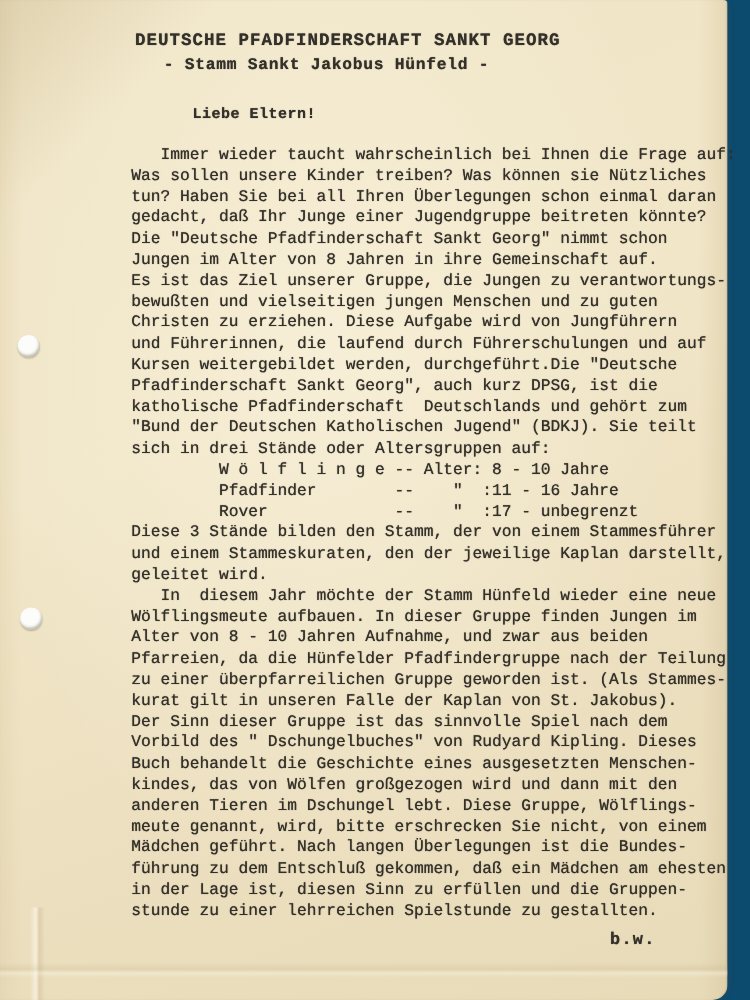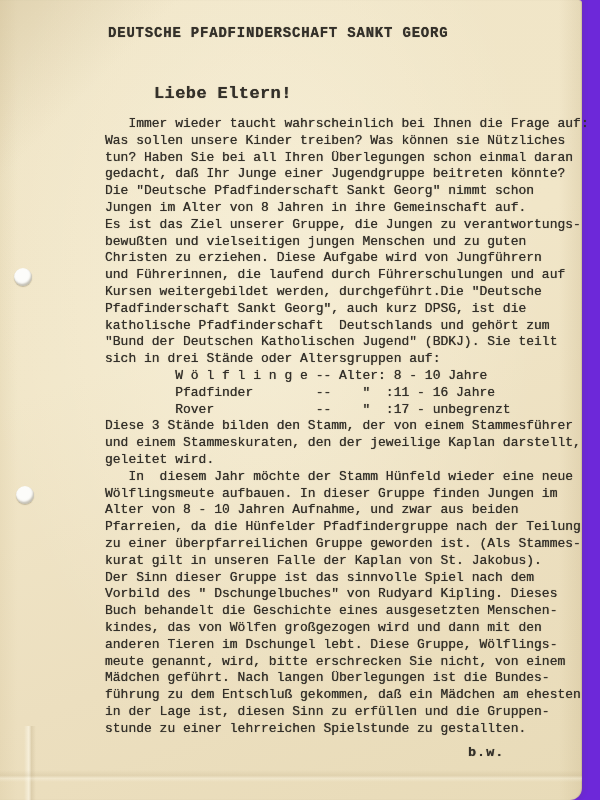--- a/index.html
+++ b/index.html
@@ -3,21 +3,21 @@
 <meta charset="utf-8">
 <title>Scan – Elternbrief DPSG Stamm Hünfeld</title>
 <style>
   html,body{margin:0;padding:0;}
   body{
     width:600px;height:800px;
     background:#fbfbf8;
     font-family:"Liberation Mono","DejaVu Sans Mono",monospace;
     overflow:hidden;
   }
-  .scan{position:relative;width:600px;height:800px;background:#6d28d9;}
+  .scan{position:relative;width:600px;height:800px;background:#0c4a6e;}
   
   .paper{
     position:absolute;left:0;top:0;width:582px;height:800px;
     background:
       radial-gradient(ellipse at 45% 35%, rgba(255,252,238,0.38), transparent 62%),
       linear-gradient(135deg, rgba(188,168,124,0.30) 0%, transparent 13%),
       linear-gradient(to right, rgba(210,192,150,0.22) 0%, transparent 3%, transparent 96%, rgba(200,182,140,0.30) 100%),
       linear-gradient(160deg, #f0e5c7 0%, #f1e6c8 40%, #ecdfbf 72%, #e8dbb8 100%);
     box-shadow: 2px 0 4px rgba(90,80,55,0.14), inset -1px 0 1px rgba(160,140,100,0.30);
     border-radius:0 3px 12px 0;
@@ -45,43 +45,44 @@
   .title{
     position:absolute;left:108px;top:25px;
     font-size:14px;font-weight:bold;letter-spacing:0.8px;
   }
   .subtitle{
     position:absolute;left:131px;top:44px;
     font-size:13px;font-weight:bold;letter-spacing:0.6px;
   }
   .salutation{
     position:absolute;left:154px;top:84px;
-    font-size:17px;font-weight:bold;letter-spacing:0.4px;
+    font-size:12px;font-weight:bold;letter-spacing:0.4px;
   }
   .body{
     position:absolute;left:68px;top:116px;width:500px;
     font-size:13px;line-height:16.8px;letter-spacing:0px;margin-left:37px;
   }
   .body .line{height:16.8px;white-space:pre;}
   .closing{
-    position:absolute;left:468px;top:745px;
+    position:absolute;left:488px;top:745px;
     font-size:13.5px;font-weight:bold;letter-spacing:1px;
   }
 </style>
 </head>
 <body>
 
 <div class="scan">
   <div class="paper">
 
     <div class="hole hole-1"></div>
     <div class="hole hole-2"></div>
     <div class="crease-v"></div>
     <div class="crease-h"></div>
 
     <div class="title tw">DEUTSCHE PFADFINDERSCHAFT SANKT GEORG</div>
+    <div class="subtitle tw">- Stamm Sankt Jakobus Hünfeld -</div>
     <div class="salutation tw">Liebe Eltern!</div>
 
     <div class="body tw"><div class="line">   Immer wieder taucht wahrscheinlich bei Ihnen die Frage auf:</div><div class="line">Was sollen unsere Kinder treiben? Was können sie Nützliches</div><div class="line">tun? Haben Sie bei all Ihren Überlegungen schon einmal daran</div><div class="line">gedacht, daß Ihr Junge einer Jugendgruppe beitreten könnte?</div><div class="line">Die "Deutsche Pfadfinderschaft Sankt Georg" nimmt schon</div><div class="line">Jungen im Alter von 8 Jahren in ihre Gemeinschaft auf.</div><div class="line">Es ist das Ziel unserer Gruppe, die Jungen zu verantwortungs-</div><div class="line">bewußten und vielseitigen jungen Menschen und zu guten</div><div class="line">Christen zu erziehen. Diese Aufgabe wird von Jungführern</div><div class="line">und Führerinnen, die laufend durch Führerschulungen und auf</div><div class="line">Kursen weitergebildet werden, durchgeführt.Die "Deutsche</div><div class="line">Pfadfinderschaft Sankt Georg", auch kurz DPSG, ist die</div><div class="line">katholische Pfadfinderschaft  Deutschlands und gehört zum</div><div class="line">"Bund der Deutschen Katholischen Jugend" (BDKJ). Sie teilt</div><div class="line">sich in drei Stände oder Altersgruppen auf:</div><div class="line">         W ö l f l i n g e -- Alter: 8 - 10 Jahre</div><div class="line">         Pfadfinder        --    "  :11 - 16 Jahre</div><div class="line">         Rover             --    "  :17 - unbegrenzt</div><div class="line">Diese 3 Stände bilden den Stamm, der von einem Stammesführer</div><div class="line">und einem Stammeskuraten, den der jeweilige Kaplan darstellt,</div><div class="line">geleitet wird.</div><div class="line">   In  diesem Jahr möchte der Stamm Hünfeld wieder eine neue</div><div class="line">Wölflingsmeute aufbauen. In dieser Gruppe finden Jungen im</div><div class="line">Alter von 8 - 10 Jahren Aufnahme, und zwar aus beiden</div><div class="line">Pfarreien, da die Hünfelder Pfadfindergruppe nach der Teilung</div><div class="line">zu einer überpfarreilichen Gruppe geworden ist. (Als Stammes-</div><div class="line">kurat gilt in unseren Falle der Kaplan von St. Jakobus).</div><div class="line">Der Sinn dieser Gruppe ist das sinnvolle Spiel nach dem</div><div class="line">Vorbild des " Dschungelbuches" von Rudyard Kipling. Dieses</div><div class="line">Buch behandelt die Geschichte eines ausgesetzten Menschen-</div><div class="line">kindes, das von Wölfen großgezogen wird und dann mit den</div><div class="line">anderen Tieren im Dschungel lebt. Diese Gruppe, Wölflings-</div><div class="line">meute genannt, wird, bitte erschrecken Sie nicht, von einem</div><div class="line">Mädchen geführt. Nach langen Überlegungen ist die Bundes-</div><div class="line">führung zu dem Entschluß gekommen, daß ein Mädchen am ehesten</div><div class="line">in der Lage ist, diesen Sinn zu erfüllen und die Gruppen-</div><div class="line">stunde zu einer lehrreichen Spielstunde zu gestallten.</div></div>
 
     <div class="closing tw">b.w.</div>
   </div>
 </div>
 
 </body></html>

